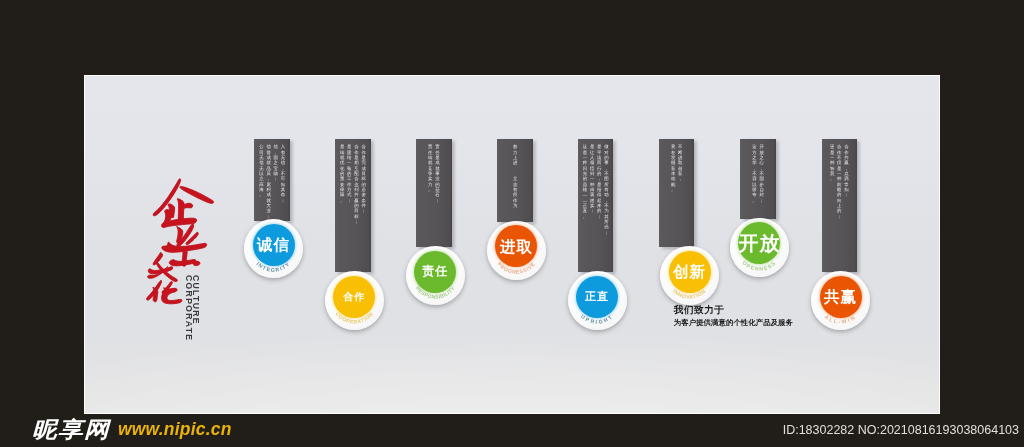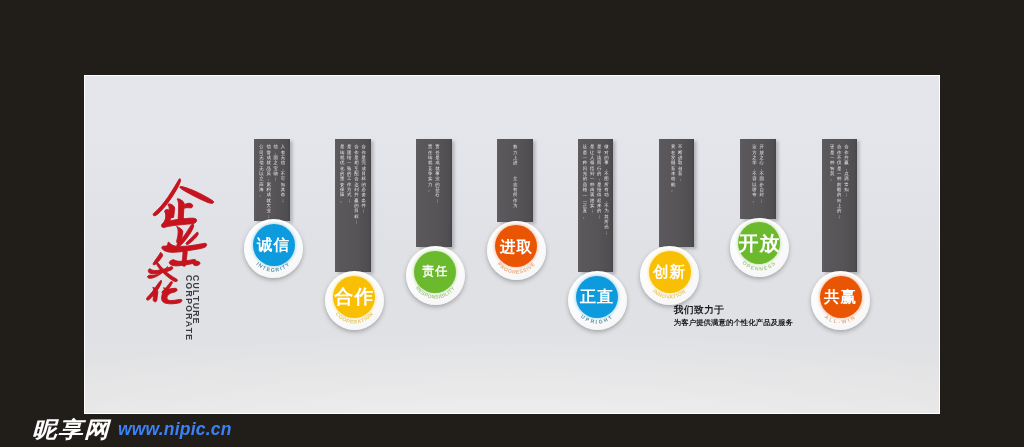--- a/index.html
+++ b/index.html
@@ -42,21 +42,21 @@
   
   .slogan{position:absolute;opacity:.999;color:#19191b;font-weight:bold;text-align:left;line-height:1;}
   .slogan .l1{font-size:9.6px;letter-spacing:.55px;}
   .slogan .l2{font-size:7.4px;letter-spacing:.06px;margin-top:4.2px;}
 
   
   .footer{position:absolute;left:16px;bottom:0;width:1024px;height:33px;background:#211d18;}
   .wm-cn{position:absolute;left:16px;top:4.5px;color:#fff;font-weight:bold;font-size:22px;
          font-style:italic;letter-spacing:1.2px;line-height:21px;
          transform:scaleX(1.12);transform-origin:left top;}
-  .wm-url{position:absolute;left:102px;top:5.5px;color:#3b82f6;font-weight:bold;font-style:italic;
+  .wm-url{position:absolute;left:102px;top:5.5px;color:#eab308;font-weight:bold;font-style:italic;
           font-size:17.5px;letter-spacing:.2px;line-height:19px;}
   .idband{position:absolute;right:18px;top:8px;height:18px;background:#2a2622;border-radius:1px;}
   .idtxt{position:absolute;right:21px;top:9px;color:#e2ddd6;font-size:12.5px;letter-spacing:0px;}
 </style>
 </head>
 <body>
 
 <div id="stage">
 
   <div class="wall">
@@ -233,21 +233,21 @@
               <span class="vch">重</span>
               <span class="vch">要</span>
               <span class="vch">保</span>
               <span class="vch">障</span>
               <span class="vch">。</span>
             </div>
           </div>
         </div>
         <div class="badge" style="left: 239.7px; top: 194.9px; width: 59px; height: 59px;">
           <div class="inner" style="left: 8.5px; top: 4.9px; width: 42px; height: 42px; background: rgb(249, 191, 4); box-shadow: rgba(249, 191, 4, 0.333) 0px 0px 3px 1px;"></div>
-          <div class="cn" style="top: 18.1px; font-size: 19px; line-height: 15.6px; text-align: center;">合作</div>
+          <div class="cn" style="top: 18.1px; font-size: 10px; line-height: 15.6px; text-align: center;">合作</div>
           <svg class="arc" viewBox="0 0 59 59">
             <defs>
               <path id="arcp1" d="M 5.900000000000002 29.3 A 23.4 23.4 0 0 0 52.7 29.3" fill="none"></path>
             </defs>
             <text font-size="5.2" font-weight="bold" letter-spacing="0.55" fill="#e8c766"><textPath xlink:href="#arcp1" startOffset="50%" text-anchor="middle">COOPERATION</textPath></text>
           </svg>
         </div>
         <div class="panel" style="left: 331.1px; top: 62.8px; width: 35.6px; height: 108.6px;">
           <div class="ptxtwrap">
             <div class="vcol" style="right: 11.9px; top: 0px;">
@@ -379,21 +379,21 @@
               <span class="vch">—</span>
               <span class="vch">—</span>
               <span class="vch">正</span>
               <span class="vch">直</span>
               <span class="vch">。</span>
             </div>
           </div>
         </div>
         <div class="badge" style="left: 482.5px; top: 194.9px; width: 59px; height: 59px;">
           <div class="inner" style="left: 8.5px; top: 4.9px; width: 42px; height: 42px; background: rgb(13, 155, 221); box-shadow: rgba(13, 155, 221, 0.333) 0px 0px 3px 1px;"></div>
-          <div class="cn" style="top: 18.1px; font-size: 16px; line-height: 15.6px;">正直</div>
+          <div class="cn" style="top: 18.1px; font-size: 11px; line-height: 15.6px;">正直</div>
           <svg class="arc" viewBox="0 0 59 59">
             <defs>
               <path id="arcp4" d="M 5.900000000000002 29.3 A 23.4 23.4 0 0 0 52.7 29.3" fill="none"></path>
             </defs>
             <text font-size="5.2" font-weight="bold" letter-spacing="1.9" fill="#5d8fa3"><textPath xlink:href="#arcp4" startOffset="50%" text-anchor="middle">UPRIGHT</textPath></text>
           </svg>
         </div>
         <div class="panel" style="left: 573.9px; top: 62.8px; width: 35.6px; height: 108.6px;">
           <div class="ptxtwrap">
             <div class="vcol" style="right: 11.9px; top: 0px;">
@@ -411,21 +411,21 @@
               <span class="vch">发</span>
               <span class="vch">掘</span>
               <span class="vch">新</span>
               <span class="vch">本</span>
               <span class="vch">动</span>
               <span class="vch">能</span>
               <span class="vch">。</span>
             </div>
           </div>
         </div>
-        <div class="badge" style="left: 555px; top: 169.9px; width: 59px; height: 59px;">
+        <div class="badge" style="left: 575px; top: 169.9px; width: 59px; height: 59px;">
           <div class="inner" style="left: 8.5px; top: 4.9px; width: 42px; height: 42px; background: rgb(249, 191, 4); box-shadow: rgba(249, 191, 4, 0.333) 0px 0px 3px 1px;"></div>
           <div class="cn" style="top: 18.1px; font-size: 15.5px; line-height: 15.6px;">创新</div>
           <svg class="arc" viewBox="0 0 59 59">
             <defs>
               <path id="arcp5" d="M 5.900000000000002 29.3 A 23.4 23.4 0 0 0 52.7 29.3" fill="none"></path>
             </defs>
             <text font-size="5.2" font-weight="bold" letter-spacing="0.55" fill="#e8c766"><textPath xlink:href="#arcp5" startOffset="50%" text-anchor="middle">INNOVATION</textPath></text>
           </svg>
         </div>
         <div class="panel" style="left: 655.3px; top: 62.8px; width: 35.6px; height: 80.2px;">
@@ -525,14 +525,15 @@
       <div class="l1">我们致力于</div>
       <div class="l2">为客户提供满意的个性化产品及服务</div>
     </div>
 
   </div>
 
   <div class="footer">
     <span class="wm-cn">昵享网</span>
     <span class="wm-url">www.nipic.cn</span>
     <span class="idband"></span>
+    <span class="idtxt">ID:18302282 NO:20210816193038064103</span>
   </div>
 </div>
 
 </body></html>

